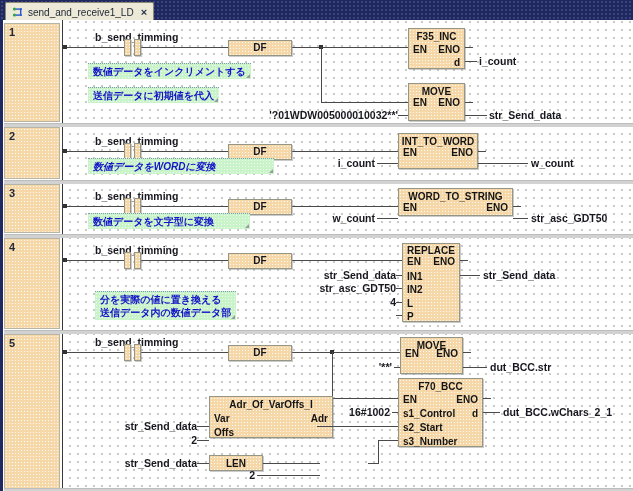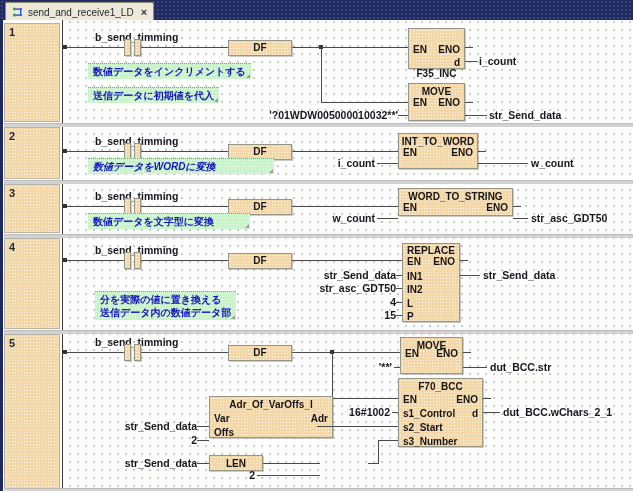--- a/index.html
+++ b/index.html
@@ -95,21 +95,21 @@
     <div class="wv" style="left:318px;top:27px;height:55px;"></div>
     <div class="wh" style="left:318px;top:82px;width:87px;"></div>
     <div class="clabel" style="left:92px;top:11px;">b_send_timming</div>
     <div class="cbar tan" style="left:121px;top:19px;"></div>
     <div class="cbar tan" style="left:131px;top:19px;"></div>
     <div class="df tan" style="left:225px;top:20px;">DF</div>
     <div class="comment" style="left:85px;top:43px;">数値データをインクリメントする</div>
     <div class="comment" style="left:85px;top:67px;">送信データに初期値を代入</div>
 
     <div class="fb tan" style="left:405px;top:8px;width:57px;height:41px;">
-      <span class="t" style="top:3px;margin-top:37px;">F35_INC</span>
+      <span class="t" style="top:3px;">F35_INC</span>
       <span class="pl" style="top:16px;">EN</span>
       <span class="pr" style="top:16px;">ENO</span>
       <span class="pr" style="top:29px;">d</span>
     </div>
     <div class="wh" style="left:462px;top:27px;width:8px;"></div>
     <div class="wh" style="left:462px;top:41px;width:12px;"></div>
     <div class="vlabel" style="left:476px;top:35px;">i_count</div>
 
     <div class="fb tan" style="left:405px;top:63px;width:57px;height:38px;">
       <span class="t" style="top:3px;">MOVE</span>
@@ -179,21 +179,20 @@
       <span class="pl" style="top:13px;">EN</span>
       <span class="pr" style="top:13px;">ENO</span>
       <span class="pl" style="top:28px;">IN1</span>
       <span class="pl" style="top:41px;">IN2</span>
       <span class="pl" style="top:55px;">L</span>
       <span class="pl" style="top:68px;">P</span>
     </div>
     <div class="vlabel r" style="left:282px;top:249px;width:111px;">str_Send_data</div>
     <div class="vlabel r" style="left:282px;top:262px;width:111px;">str_asc_GDT50</div>
     <div class="vlabel r" style="left:282px;top:276px;width:111px;">4</div>
-    <div class="vlabel r" style="left:282px;top:289px;width:111px;">15</div>
     <div class="wh" style="left:393px;top:255px;width:6px;"></div>
     <div class="wh" style="left:393px;top:268px;width:6px;"></div>
     <div class="wh" style="left:393px;top:282px;width:6px;"></div>
     <div class="wh" style="left:393px;top:295px;width:6px;"></div>
     <div class="wh" style="left:457px;top:240px;width:8px;"></div>
     <div class="wh" style="left:457px;top:255px;width:20px;"></div>
     <div class="vlabel" style="left:480px;top:249px;">str_Send_data</div>
 
     <div class="wh" style="left:60px;top:332px;width:61px;"></div>
     <div class="wh" style="left:138px;top:332px;width:259px;"></div>

